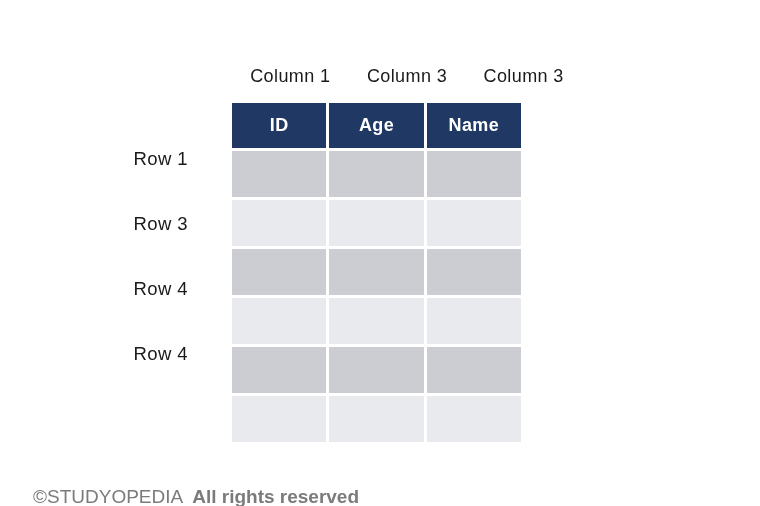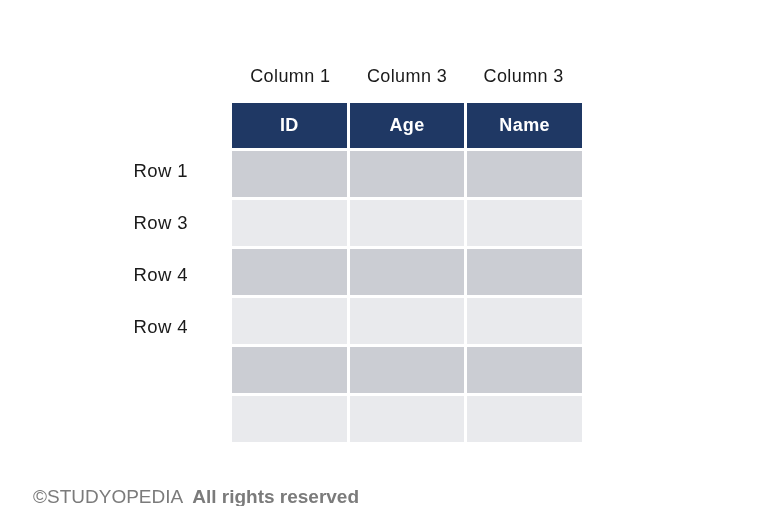--- a/index.html
+++ b/index.html
@@ -34,21 +34,21 @@
     font-size: 18px;
     letter-spacing: 0.4px;
     color: var(--label-text, #1a1a1a);
   }
 
   
   .table-grid {
     position: absolute;
     left: 232px;
     top: 75px;
-    width: 350px;
+    width: 289px;
     display: grid;
     grid-template-columns: repeat(3, 1fr);
     column-gap: 3px;
     row-gap: 3px;
   }
   .table-grid .th {
     height: 45px;
     background: var(--header-bg, #1f3864);
     color: var(--header-text, #ffffff);
     font-weight: bold;
@@ -61,25 +61,25 @@
   .table-grid .td {
     height: 46px;
   }
   .table-grid .td.dark  { background: var(--row-dark, #cbcdd3); }
   .table-grid .td.light { background: var(--row-light, #e9eaed); }
 
   
   .row-labels {
     position: absolute;
     left: 0;
-    top: 120px;
+    top: 108px;
     width: 210px;
     display: grid;
     grid-auto-rows: 46px;
-    row-gap: 6px;
+    row-gap: 19px;
   }
   .row-labels .row-label {
     display: flex;
     align-items: center;
     justify-content: flex-end;
     padding-right: 22px;
     font-size: 18.5px;
     letter-spacing: 0.4px;
     color: var(--label-text, #1a1a1a);
   }

